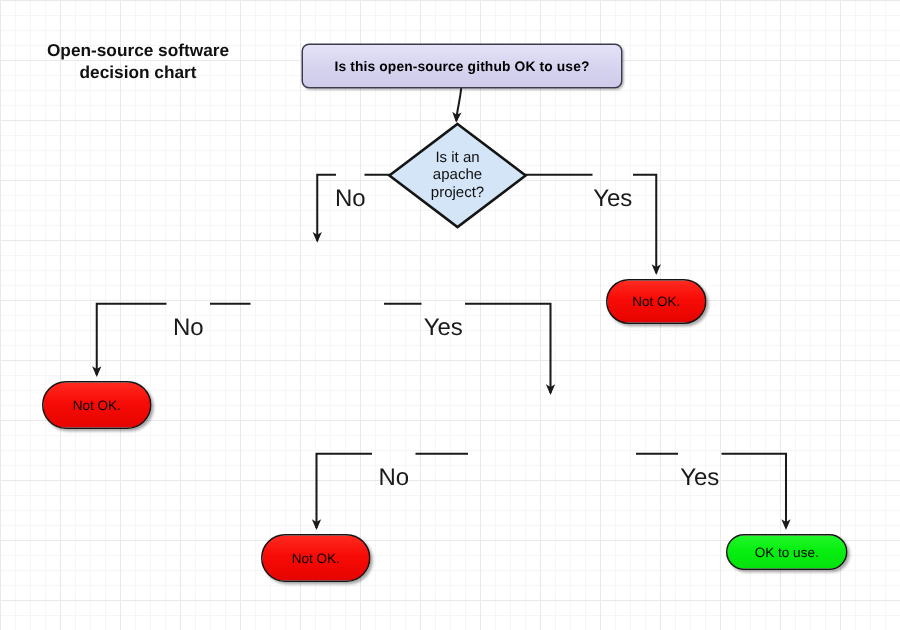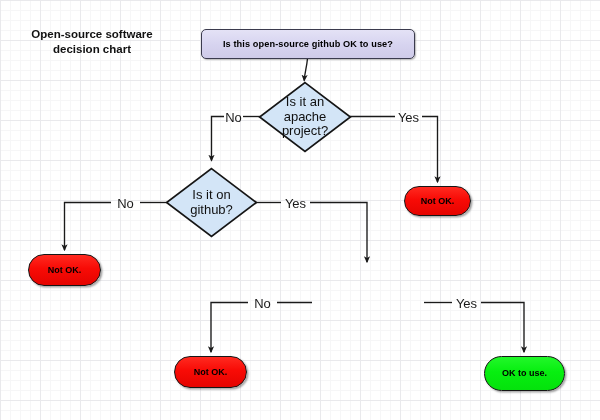--- a/index.html
+++ b/index.html
@@ -79,53 +79,54 @@
     background: transparent;
     border: none;
   }
   .decision .dia-shape {
     position: absolute;
     left: 0; top: 0;
     width: 100%; height: 100%;
     z-index: 1;
   }
   .decision .node-label {
-    font-size: 13px;
+    font-size: 10px;
     font-weight: normal;
     color: #101010;
   }
 
   
   .pill {
     border: 1.6px solid #151515;
     border-radius: 999px;
     box-shadow: 1.5px 1.5px 2px rgba(0,0,0,0.35);
   }
   .pill.red {
     background: linear-gradient(to bottom, #ff2a20 0%, #f80b06 45%, #e50400 100%);
   }
   .pill.green {
     background: linear-gradient(to bottom, #22f72a 0%, #07ef10 45%, #04e20c 100%);
   }
   .pill .node-label {
     font-size: 9px;
-    font-weight: bold;
+    font-weight: normal;
   }
 
   
   .edge-label {
     position: absolute;
     z-index: 6;
-    font-size: 13px;
+    font-size: 16px;
     color: #1a1a1a;
     background: transparent;
     white-space: nowrap;
     transform: translate(-50%, -50%);
     padding: 0 2px;
     line-height: 1;
+    margin-top: 16px;
   }
 </style>
 </head>
 <body>
 
 <div id="canvas">
 
   <div id="title">Open-source software
 decision chart</div>
 
@@ -165,42 +166,35 @@
 
   <div class="node decision" style="left:258px; top:81px; width:94px; height:72px;">
     <svg class="dia-shape" viewBox="0 0 94 72" preserveAspectRatio="none">
       <polygon points="47,1.6 92.4,36 47,70.4 1.6,36" fill="#d3e5f7" stroke="#151515" stroke-width="1.7"></polygon>
     </svg>
     <span class="node-label" style="white-space:pre-line;">Is it an
 apache
 project?</span>
   </div>
 
-  <div class="node decision" style="left:165px; top:167px; width:93px; height:71px;">
-    <svg class="dia-shape" viewBox="0 0 93 71" preserveAspectRatio="none">
-      <polygon points="46.5,1.6 91.4,35.5 46.5,69.4 1.6,35.5" fill="#d3e5f7" stroke="#151515" stroke-width="1.7"></polygon>
-    </svg>
-    <span class="node-label" style="white-space:pre-line;">Is it on
-github?</span>
-  </div>
 
 
   <div class="node pill red" style="left:404px; top:186px; width:67px; height:30px;">
     <span class="node-label">Not OK.</span>
   </div>
 
   <div class="node pill red" style="left:28px; top:254px; width:73px; height:32px;">
     <span class="node-label">Not OK.</span>
   </div>
 
   <div class="node pill red" style="left:174px; top:356px; width:73px; height:32px;">
     <span class="node-label">Not OK.</span>
   </div>
 
-  <div class="node pill green" style="left:484px; top:356px; width:81px; height:35px;">
+  <div class="node pill green" style="left:484px; top:356px; width:81px; height:24px;">
     <span class="node-label">OK to use.</span>
   </div>
 
   <div class="edge-label" style="left:233.5px; top:116.5px;">No</div>
   <div class="edge-label" style="left:408.5px; top:116.5px;">Yes</div>
   <div class="edge-label" style="left:125.5px; top:202.5px;">No</div>
   <div class="edge-label" style="left:295.5px; top:202.5px;">Yes</div>
   <div class="edge-label" style="left:262.5px; top:302.5px;">No</div>
   <div class="edge-label" style="left:466.5px; top:302.5px;">Yes</div>
 

